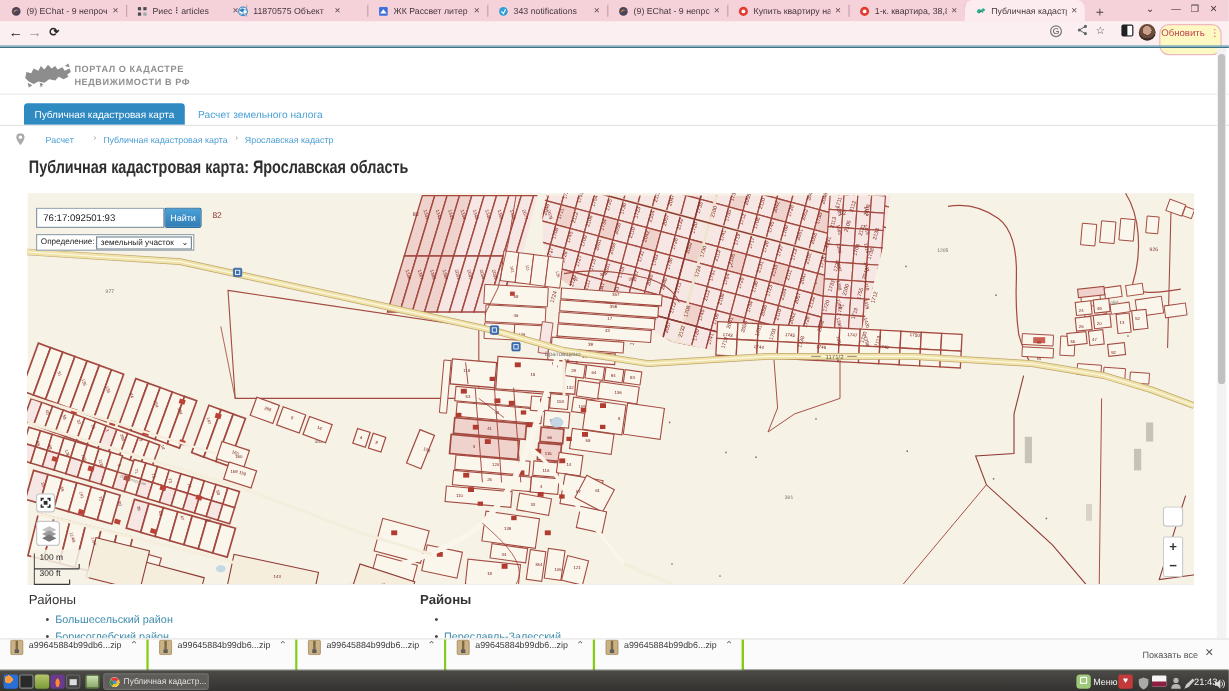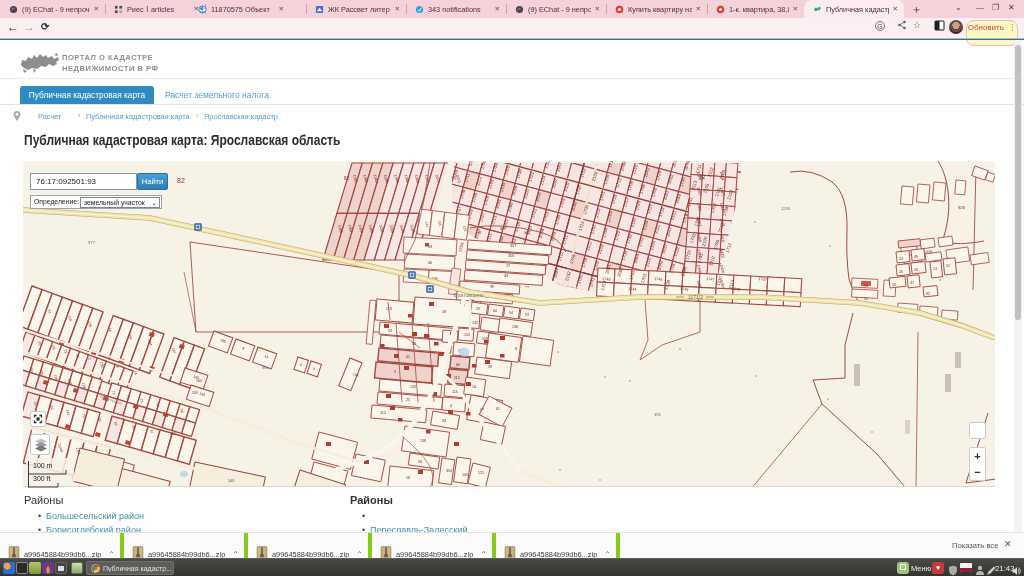--- a/index.html
+++ b/index.html
@@ -46,21 +46,21 @@
 
 #f1{position:absolute;left:24px;top:494px;font-size:11px;font-weight:normal;color:#333}
 #f2{position:absolute;left:350px;top:494px;font-size:11px;font-weight:bold;color:#333}
 .flink{position:absolute;font-size:9px;color:#418eae}
 .fdot{position:absolute;font-size:9px;color:#444}
 
 #sbar{position:absolute;left:1014px;top:40px;width:8px;height:492px;background:#f4f2f2}
 #sthumb{position:absolute;left:1015px;top:45px;width:6px;height:275px;background:#c2c0c0;border-radius:3px}
 
 #shelf{position:absolute;left:0;top:532px;width:1024px;height:26px;background:#fbfbfb;border-top:1px solid #e2e2e2}
-.chip{position:absolute;top:0;width:124px;height:26px;display:flex;align-items:flex-end;border-right:4px solid #84cc16;background:#fbfbfb}
+.chip{position:absolute;top:0;width:124px;height:26px;display:flex;align-items:flex-start;border-right:2px solid #84cc16;background:#fbfbfb}
 .ctxt{font-size:7.4px;color:#3c3c3c;white-space:nowrap}
 .cchev{font-size:8px;color:#666;margin-left:7px}
 #showall{position:absolute;left:952px;top:8px;font-size:7.6px;color:#555}
 #shelfx{position:absolute;left:1004px;top:6px;font-size:9px;color:#555}
 #taskbar{position:absolute;left:0;top:558px;width:1024px;height:18px;background:linear-gradient(#4c4a46,#333230);border-top:1px solid #5e5c58}
 .tbi{position:absolute;top:2.5px;width:12px;height:12px;border-radius:2px}
 #taskbtn{position:absolute;left:86px;top:2px;width:88px;height:14px;background:#5f5d59;border:1px solid #716f6b;border-radius:2px;display:flex;align-items:center}
 #taskbtn span{font-size:7px;color:#e2e2e2;white-space:nowrap;overflow:hidden;margin-left:3px}
 .tray{position:absolute;top:4.5px;font-size:7.5px;color:#f2f2f2}
 </style></head><body>

